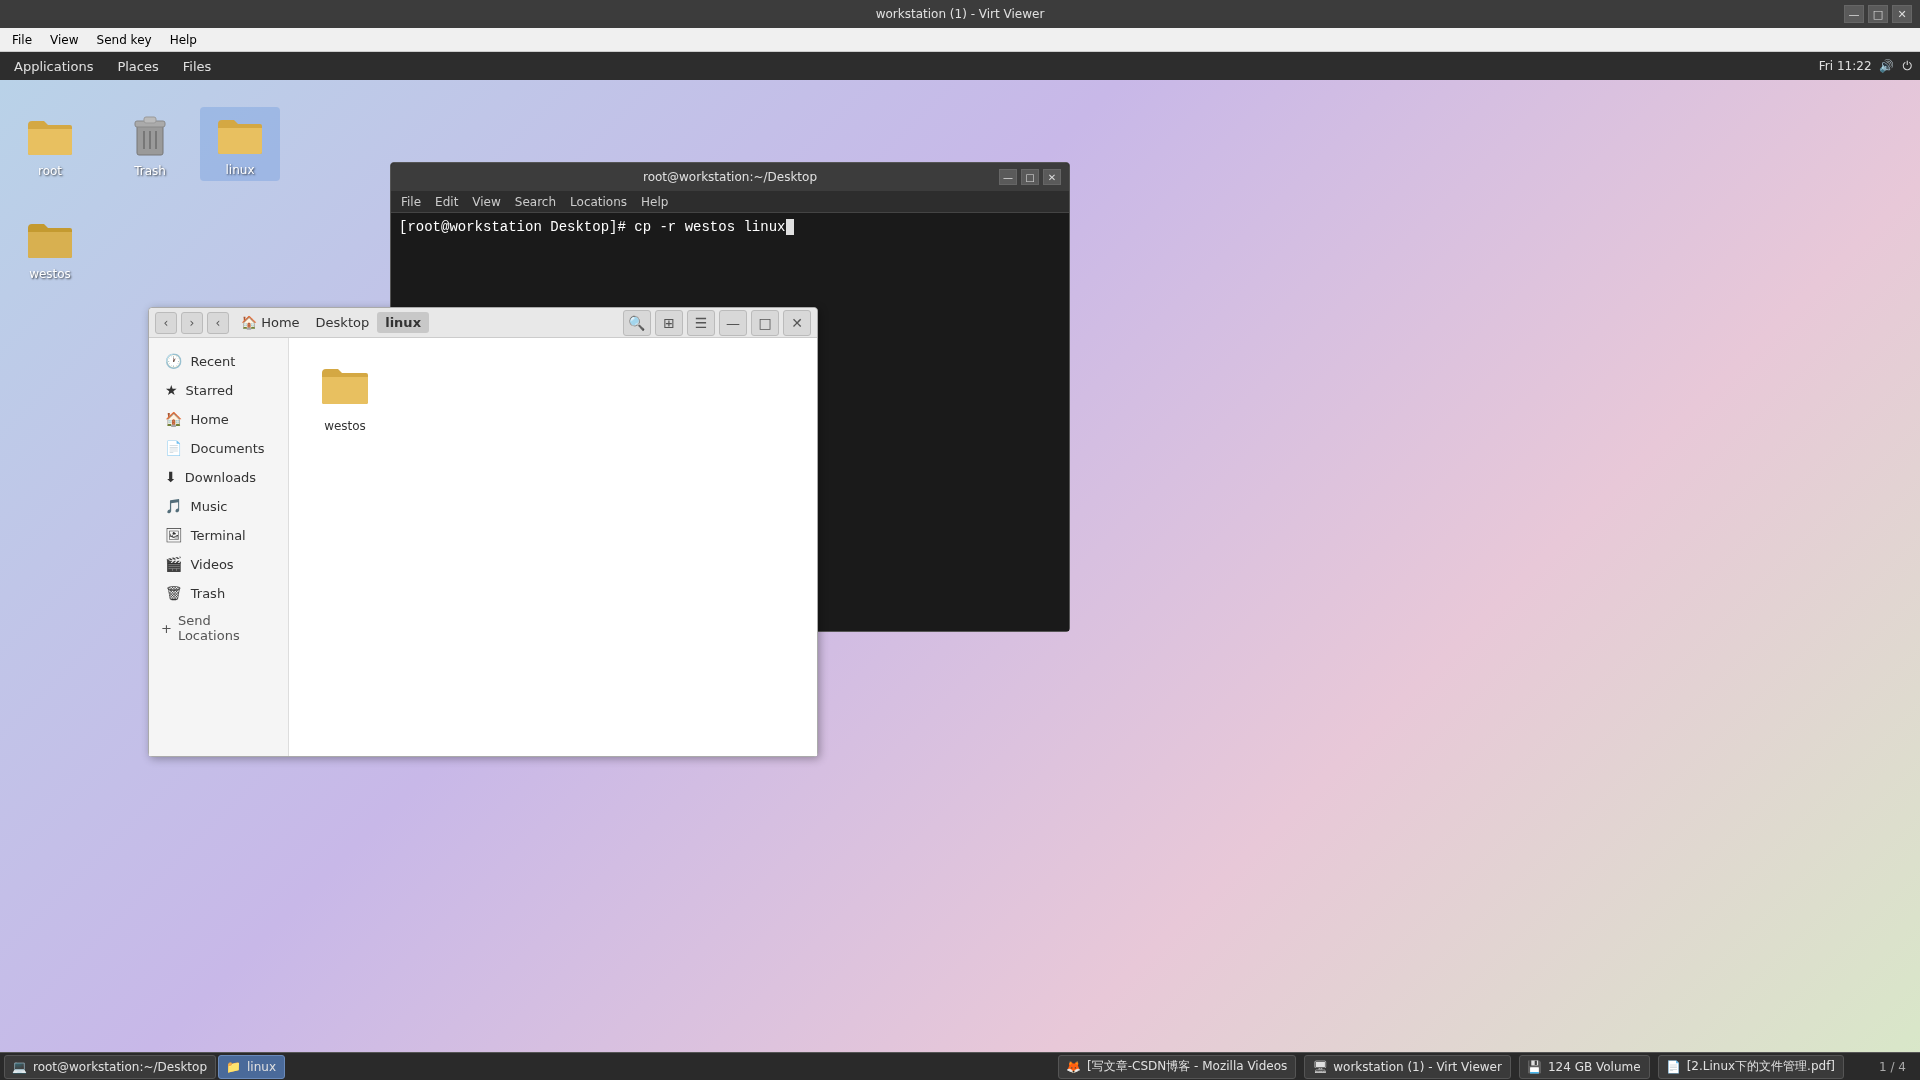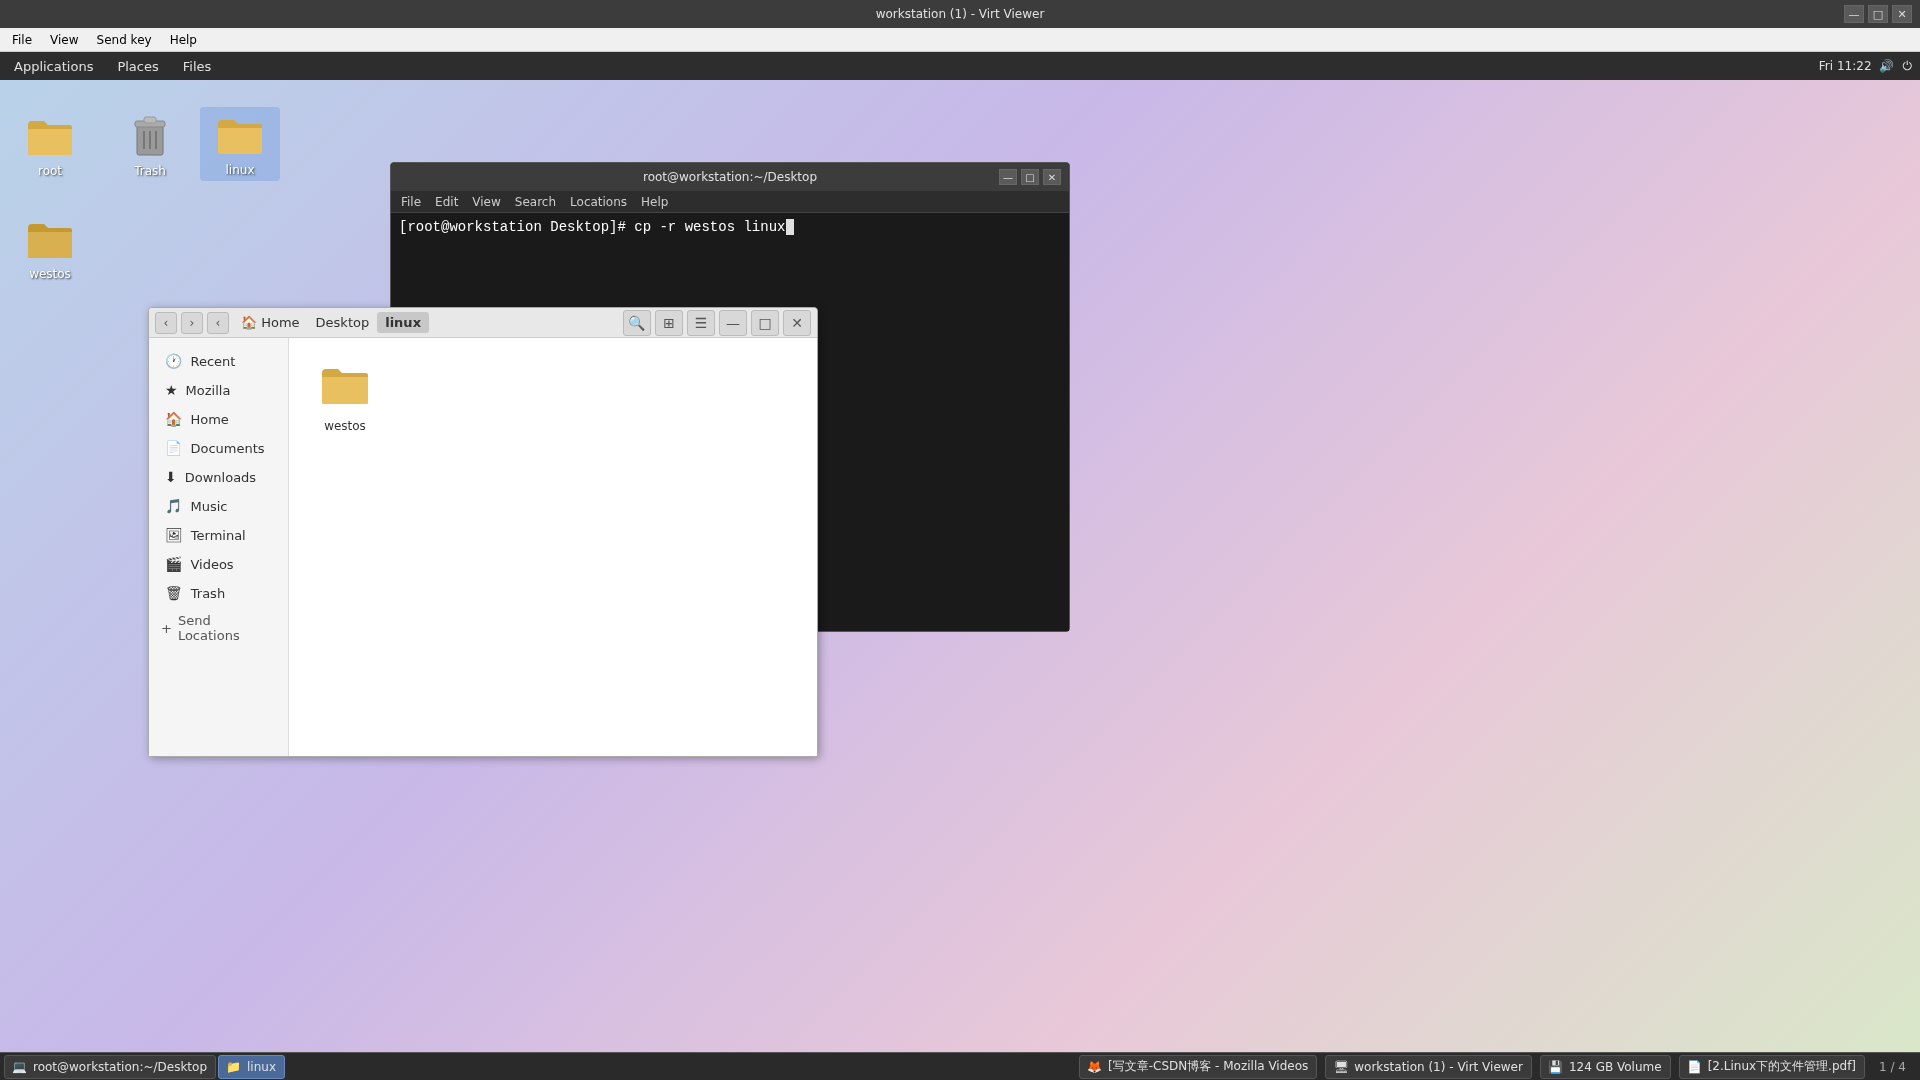--- a/index.html
+++ b/index.html
@@ -481,21 +481,21 @@
       </div>
     </div>
     <div class="fm-body">
       <div class="fm-sidebar">
         <div class="fm-sidebar-item">
           <span class="sidebar-icon">🕐</span>
           <span>Recent</span>
         </div>
         <div class="fm-sidebar-item">
           <span class="sidebar-icon">★</span>
-          <span>Mozilla</span>
+          <span>Starred</span>
         </div>
         <div class="fm-sidebar-item">
           <span class="sidebar-icon">🏠</span>
           <span>Home</span>
         </div>
         <div class="fm-sidebar-item">
           <span class="sidebar-icon">📄</span>
           <span>Documents</span>
         </div>
         <div class="fm-sidebar-item">
@@ -558,17 +558,17 @@
         <span>workstation (1) - Virt Viewer</span>
       </div>
       <div class="taskbar-item">
         <span class="t-icon">💾</span>
         <span>124 GB Volume</span>
       </div>
       <div class="taskbar-item">
         <span class="t-icon">📄</span>
         <span>[2.Linux下的文件管理.pdf]</span>
       </div>
-      <span style="color:#aaa; font-size:12px; padding: 0 6px;">1 / 4</span>
+      <span style="color:#aaa; font-size:12px; padding: 0 6px; margin-left: 21px;">1 / 4</span>
     </div>
   </div>
 
 </div>
 
 </body></html>

